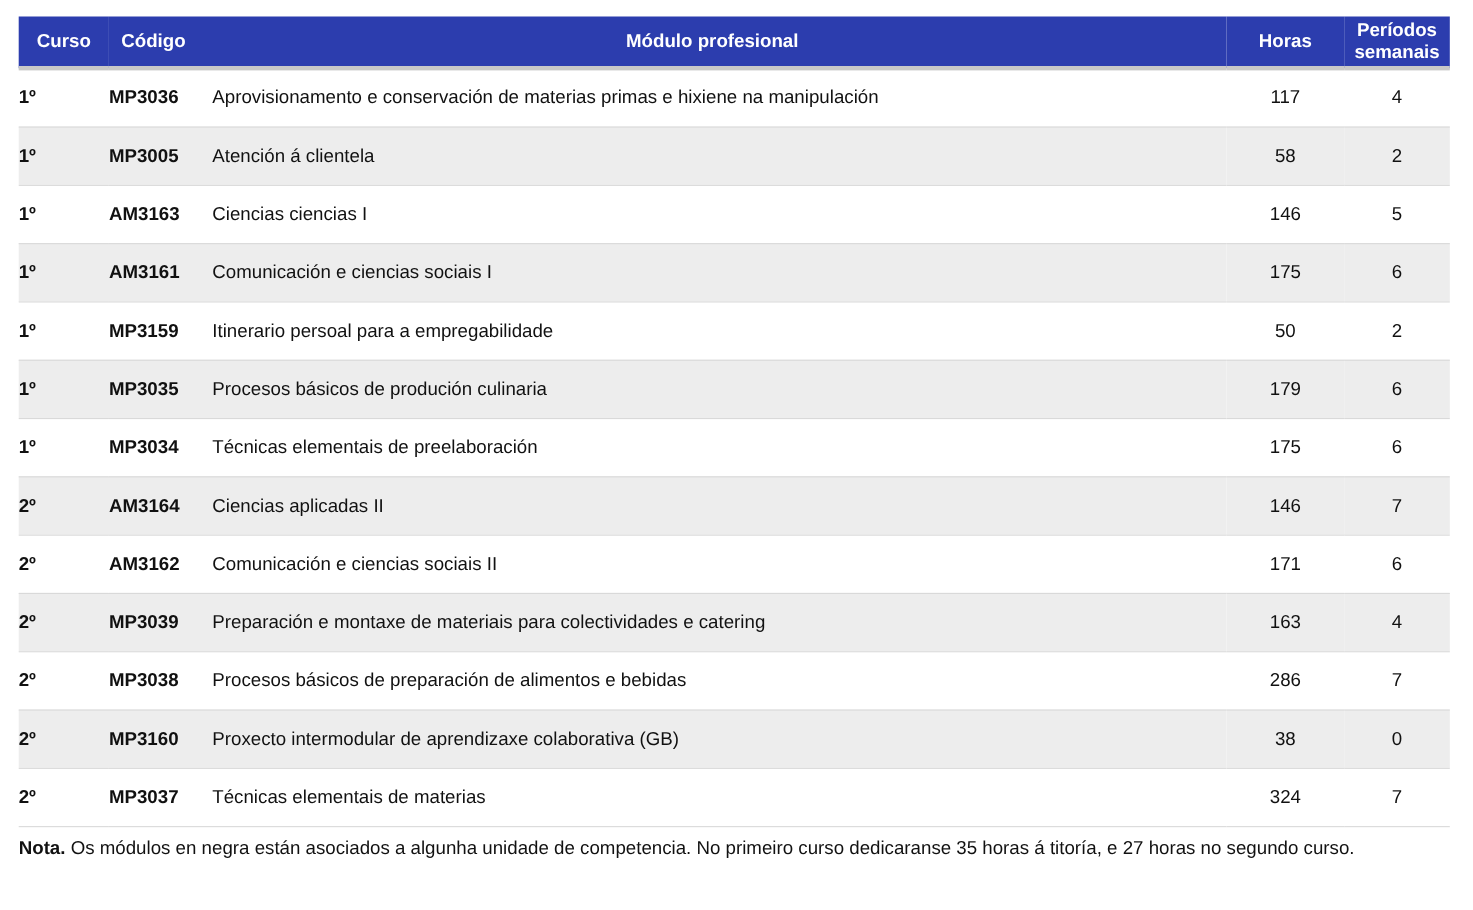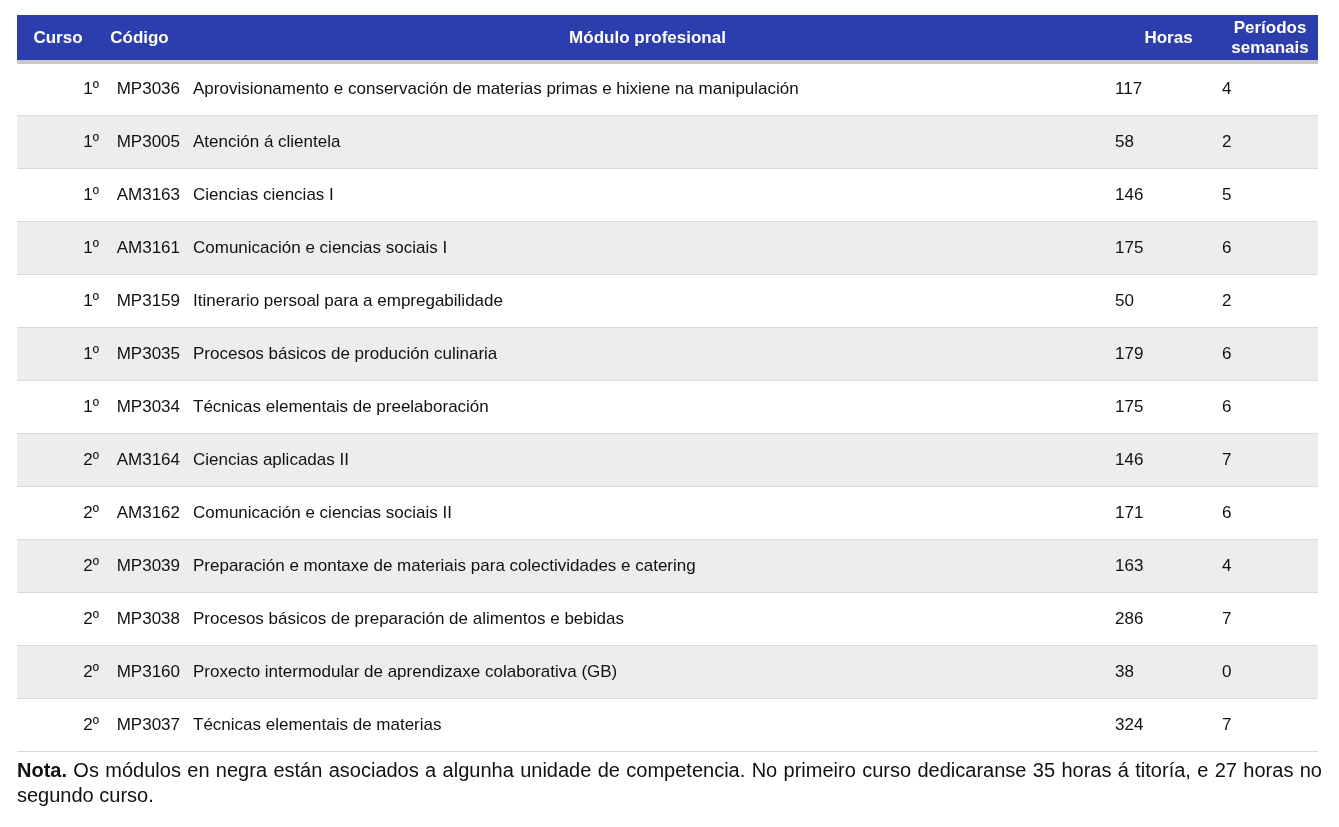--- a/index.html
+++ b/index.html
@@ -38,33 +38,33 @@
     padding: 2px 2px;
   }
   tbody td {
     height: 53px;
     font-size: 17px;
     vertical-align: middle;
     border-bottom: 1px solid #d9d9d9;
     padding: 0;
   }
   tbody tr:nth-child(even) td { background: #ededed; }
-  td.curso, td.codigo { text-align: right; font-weight: normal; }
+  td.curso, td.codigo { text-align: left; font-weight: bold; }
   td.modulo {
     text-align: left;
     font-weight: normal;
     padding-left: 13px;
     padding-right: 10px;
   }
-  td.horas, td.periodos { font-weight: normal; }
+  td.horas, td.periodos { text-align: center; font-weight: normal; }
 
   .note {
     width: 1305px;
     margin-top: 6px;
-    font-size: 20px;
+    font-size: 17px;
     line-height: 25px;
     text-align: justify;
     color: #111111;
   }
   .note strong { font-weight: bold; }
 </style>
 </head>
 <body>
 
 <div class="page">

